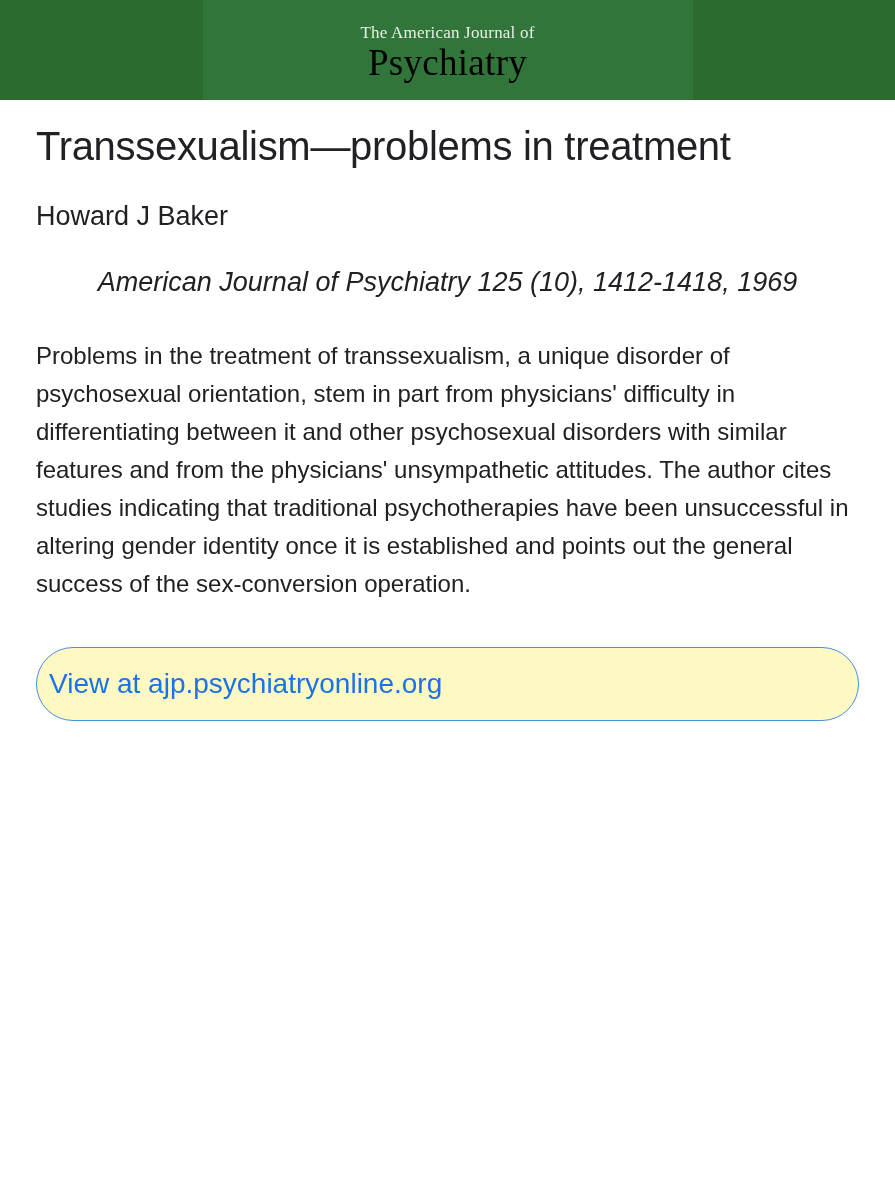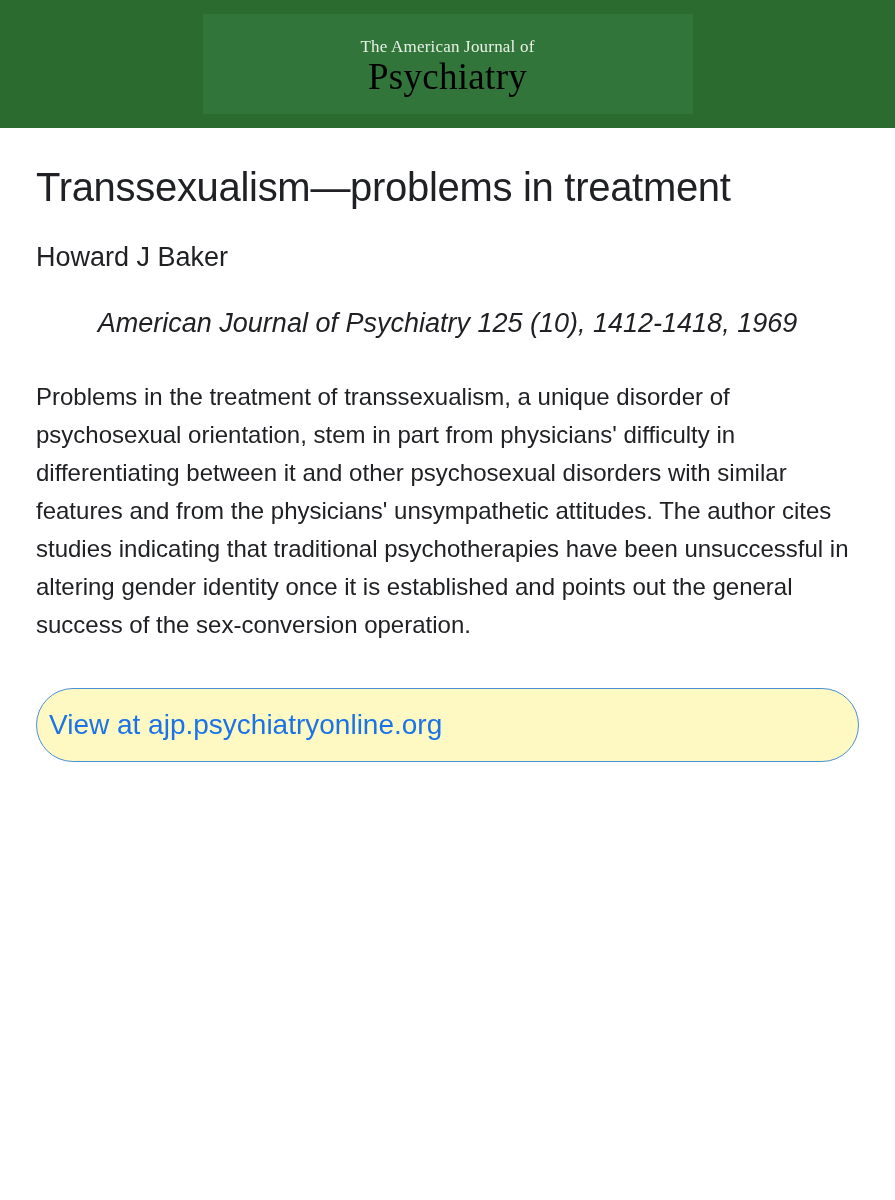--- a/index.html
+++ b/index.html
@@ -12,21 +12,21 @@
     width: 895px;
     height: 1200px;
     font-family: "Liberation Sans", sans-serif;
     color: #202124;
     overflow: hidden;
   }
 
   
   .banner {
     width: 100%;
-    height: 128px;
+    height: 100px;
     background: #2b6b30;
     display: flex;
     align-items: center;
     justify-content: center;
     position: relative;
   }
   .banner-inner {
     width: 490px;
     height: 100px;
     background: #31753a;
@@ -46,21 +46,21 @@
   .banner-line2 {
     color: #000000;
     font-size: 37px;
     font-family: "Liberation Serif", serif;
     line-height: 1.05;
     letter-spacing: 0.3px;
   }
 
   
   .content {
-    padding: 36px 36px 0 36px;
+    padding: 23px 36px 0 36px;
   }
   .title {
     font-size: 40px;
     font-weight: 400;
     line-height: 1.18;
     letter-spacing: -0.3px;
     margin: 0 0 30px 0;
     color: #202124;
   }
   .authors {

